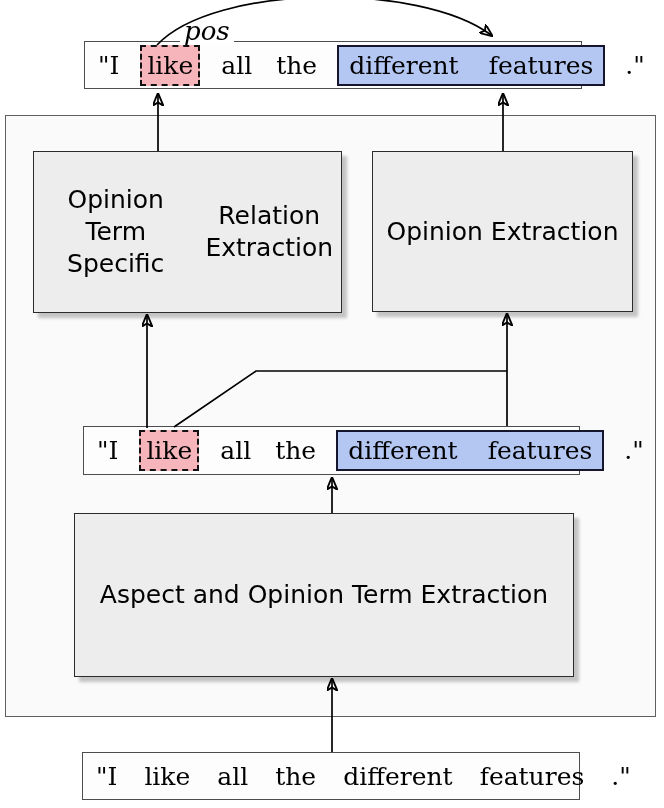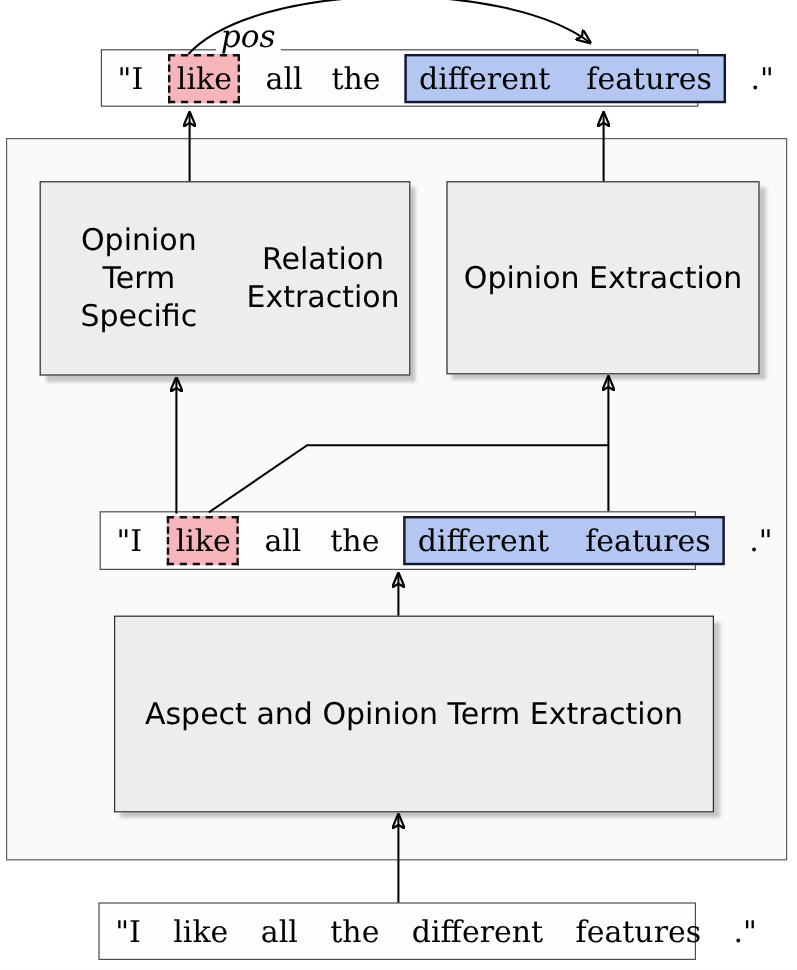--- a/index.html
+++ b/index.html
@@ -27,21 +27,21 @@
     box-shadow:5px 5px 3px rgba(0,0,0,0.22);
     box-sizing:border-box;
     display:flex;flex-direction:row;
     align-items:center;justify-content:center;
     text-align:center;
     font-size:25px;line-height:1.28;color:#000;
     z-index:2;
   }
   .module.sentiment{left:33px;top:151px;width:309px;height:162px;}
   .module.relation {left:372px;top:151px;width:261px;height:161px;}
-  .module.extract  {left:95px;top:513px;width:500px;height:164px;}
+  .module.extract  {left:74px;top:513px;width:500px;height:164px;}
   
   .sbox{
     position:absolute;
     background:var(--sentence-fill,#fdfdfd);
     border:1.5px solid #4d4d4d;
     box-sizing:border-box;
     display:flex;align-items:center;
     gap:24px;
     padding-left:13px;
     font-family:"DejaVu Serif",serif;

